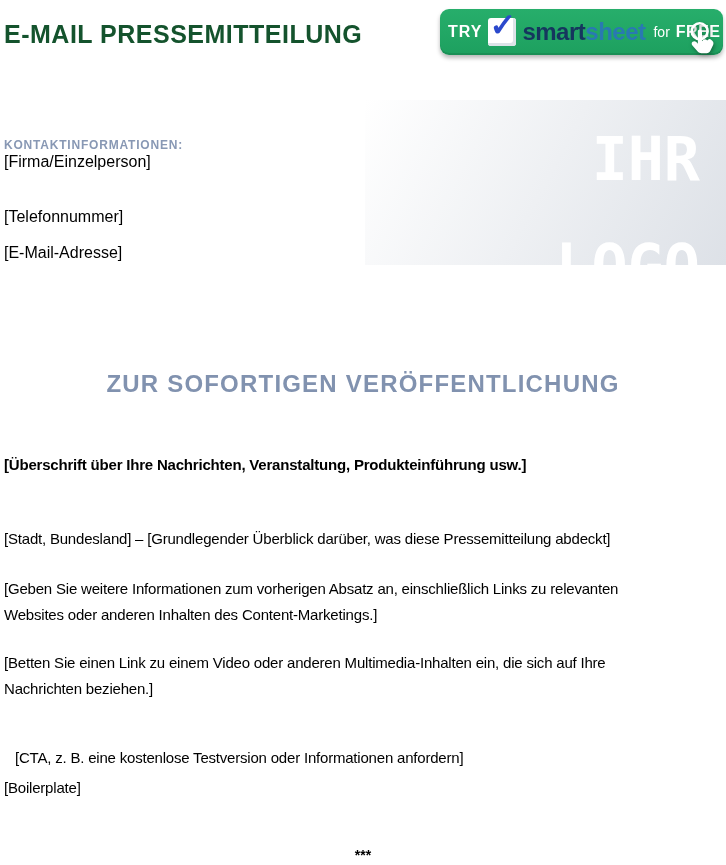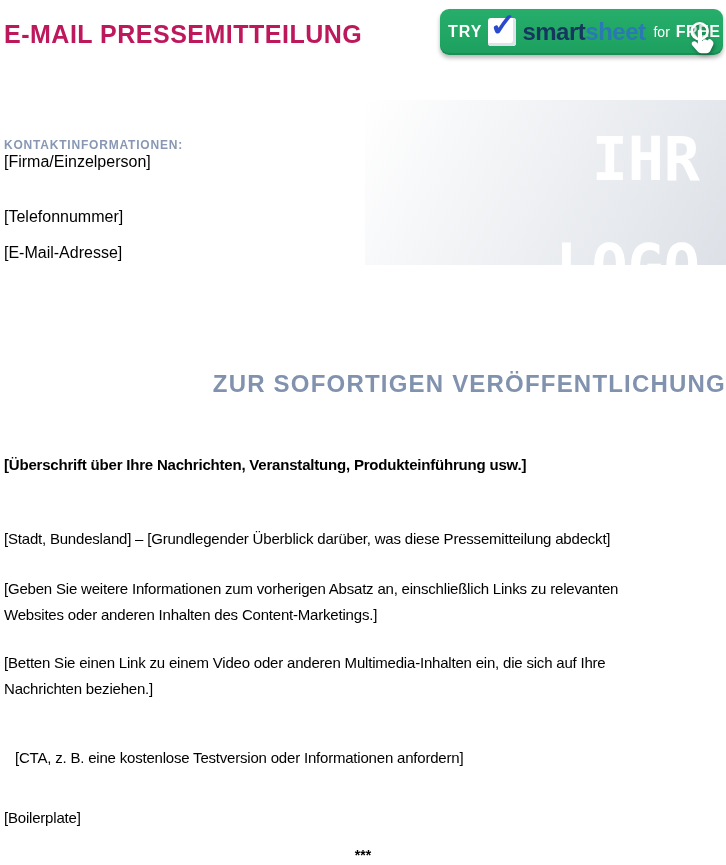--- a/index.html
+++ b/index.html
@@ -6,21 +6,21 @@
   html,body { background:#fff; }
   .page {
     position:relative; width:726px; height:865px; background:#ffffff;
     font-family:"Liberation Sans", sans-serif; overflow:hidden;
   }
 
   
   .doc-title{
     position:absolute; left:4px; top:20px;
     font-size:25px; font-weight:700; letter-spacing:0.5px;
-    color:#be185d; white-space:nowrap;
+    color:#14532d; white-space:nowrap;
   }
 
   
   .promo-btn{
     position:absolute; top:9px; right:3px; width:283px; height:46px;
     background:linear-gradient(180deg,#27ae6b 0%, #1da05f 100%);
     border-radius:9px; border:none; cursor:pointer;
     display:flex; align-items:center; gap:6px; padding:0 8px;
     box-shadow:0 3px 4px rgba(0,0,0,0.28), inset 0 -2px 0 rgba(0,0,0,0.10);
   }
@@ -65,38 +65,38 @@
     font-size:12px; font-weight:700; letter-spacing:0.8px;
     color:#8898b4; white-space:nowrap;
   }
   .contact-line{ position:absolute; left:4px; font-size:16px; color:#000; white-space:nowrap; }
   .contact-line1{ top:153px; }
   .contact-line2{ top:208px; }
   .contact-line3{ top:244px; }
 
   
   .release-heading{
-    position:absolute; left:0; top:370px; width:726px; text-align:right;
+    position:absolute; left:0; top:370px; width:726px; text-align:center;
     font-size:24px; font-weight:700; letter-spacing:1.2px;
     color:#8192af; white-space:nowrap;
   }
 
   
   .body-line{
     position:absolute; left:4px; font-size:15px; letter-spacing:-0.2px;
     color:#000; white-space:nowrap; line-height:1.2;
   }
   .b-headline{ top:456px; font-weight:700; }
   .b-dateline{ top:530px; }
   .b-p2l1{ top:580px; }
   .b-p2l2{ top:606px; }
   .b-p3l1{ top:654px; }
   .b-p3l2{ top:680px; }
   .b-cta{ top:749px;margin-left:11px; }
-  .b-boiler{ top:809px; }
+  .b-boiler{ top:779px; }
   .end-mark{
     position:absolute; left:0; top:847px; width:726px; text-align:center;
     font-size:14px; font-weight:600; color:#000;
   }
 </style>
 </head>
 <body>
 
 <div class="page">
 

